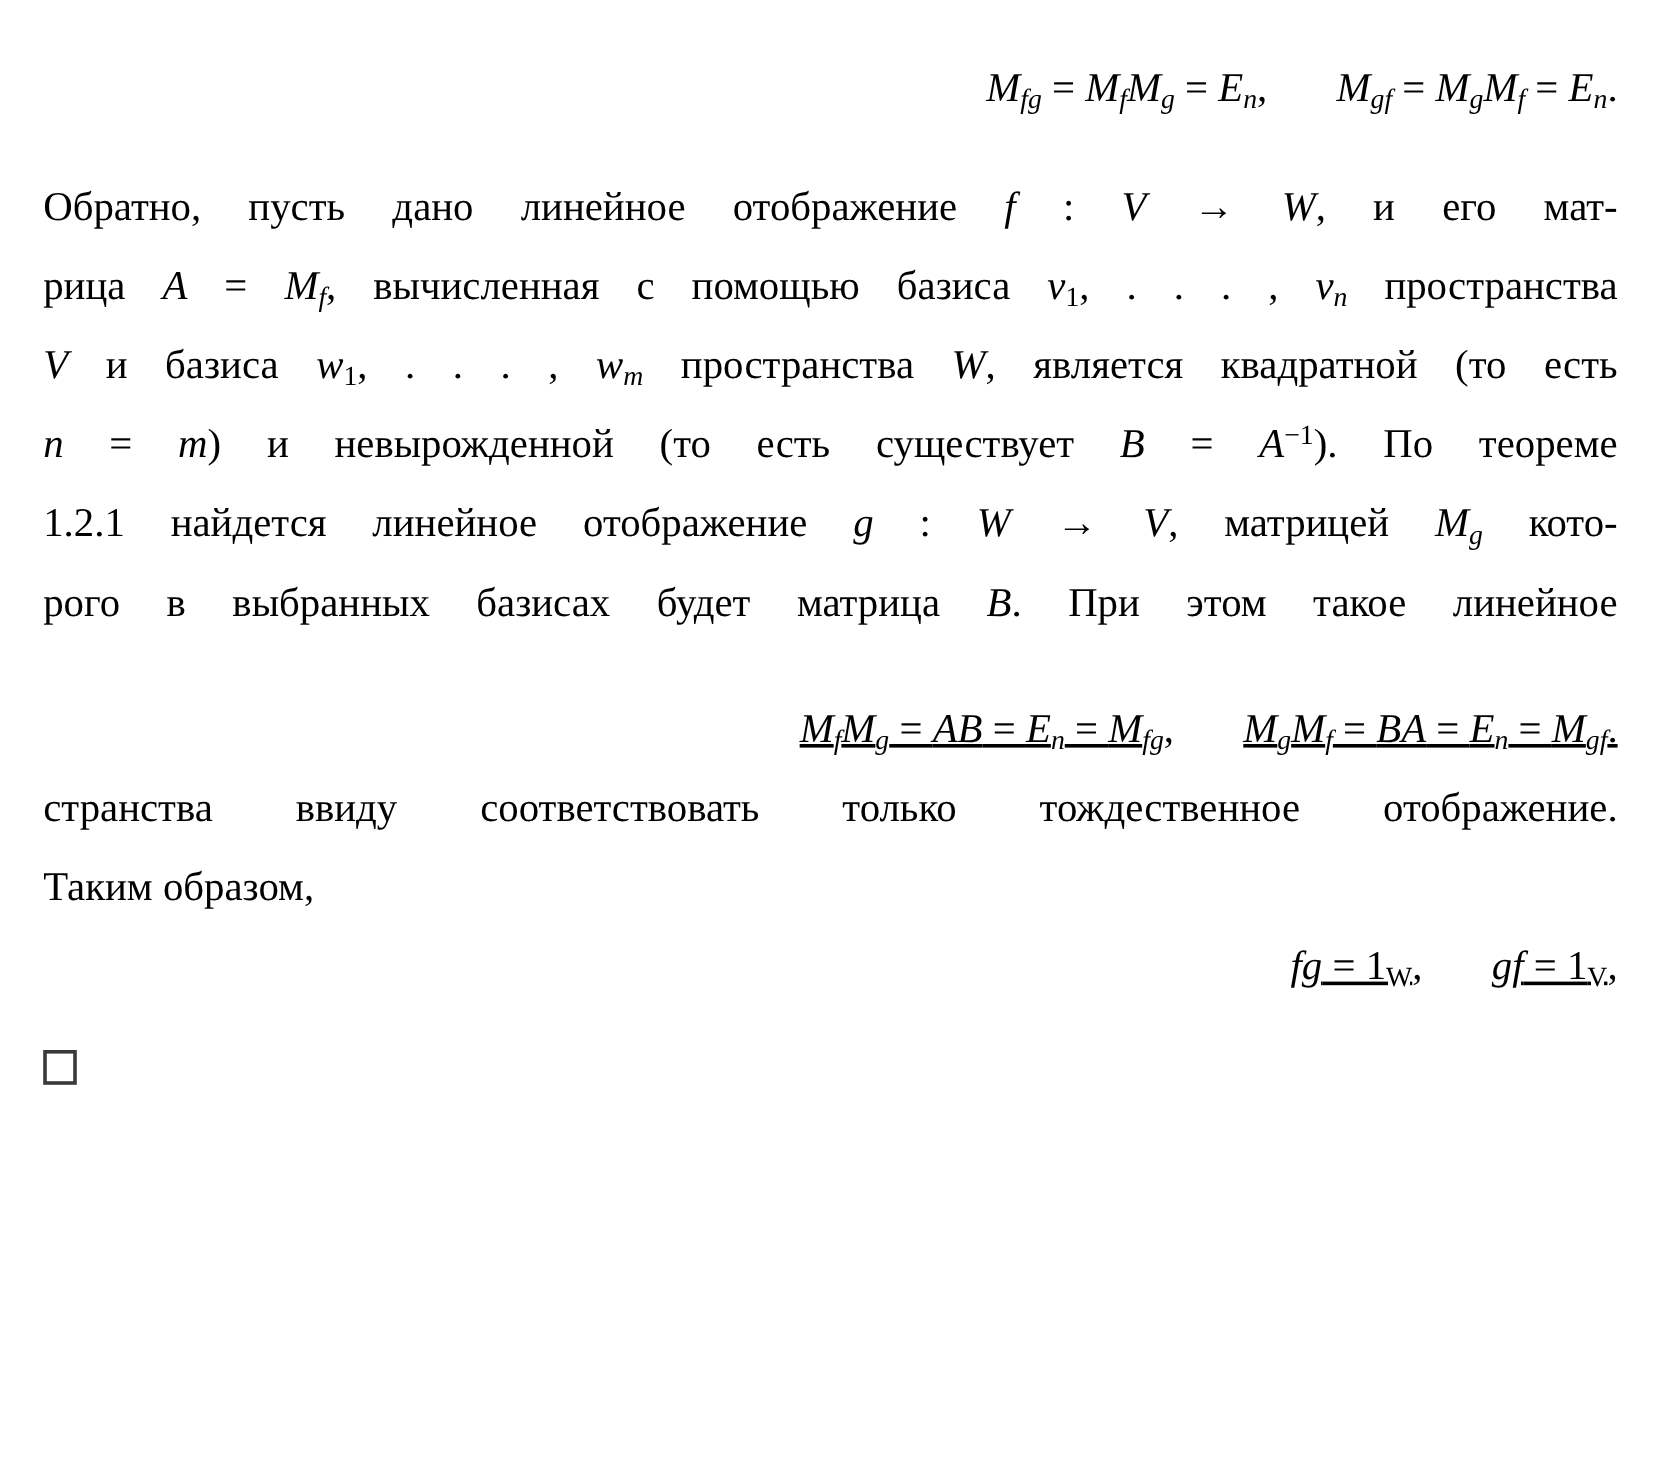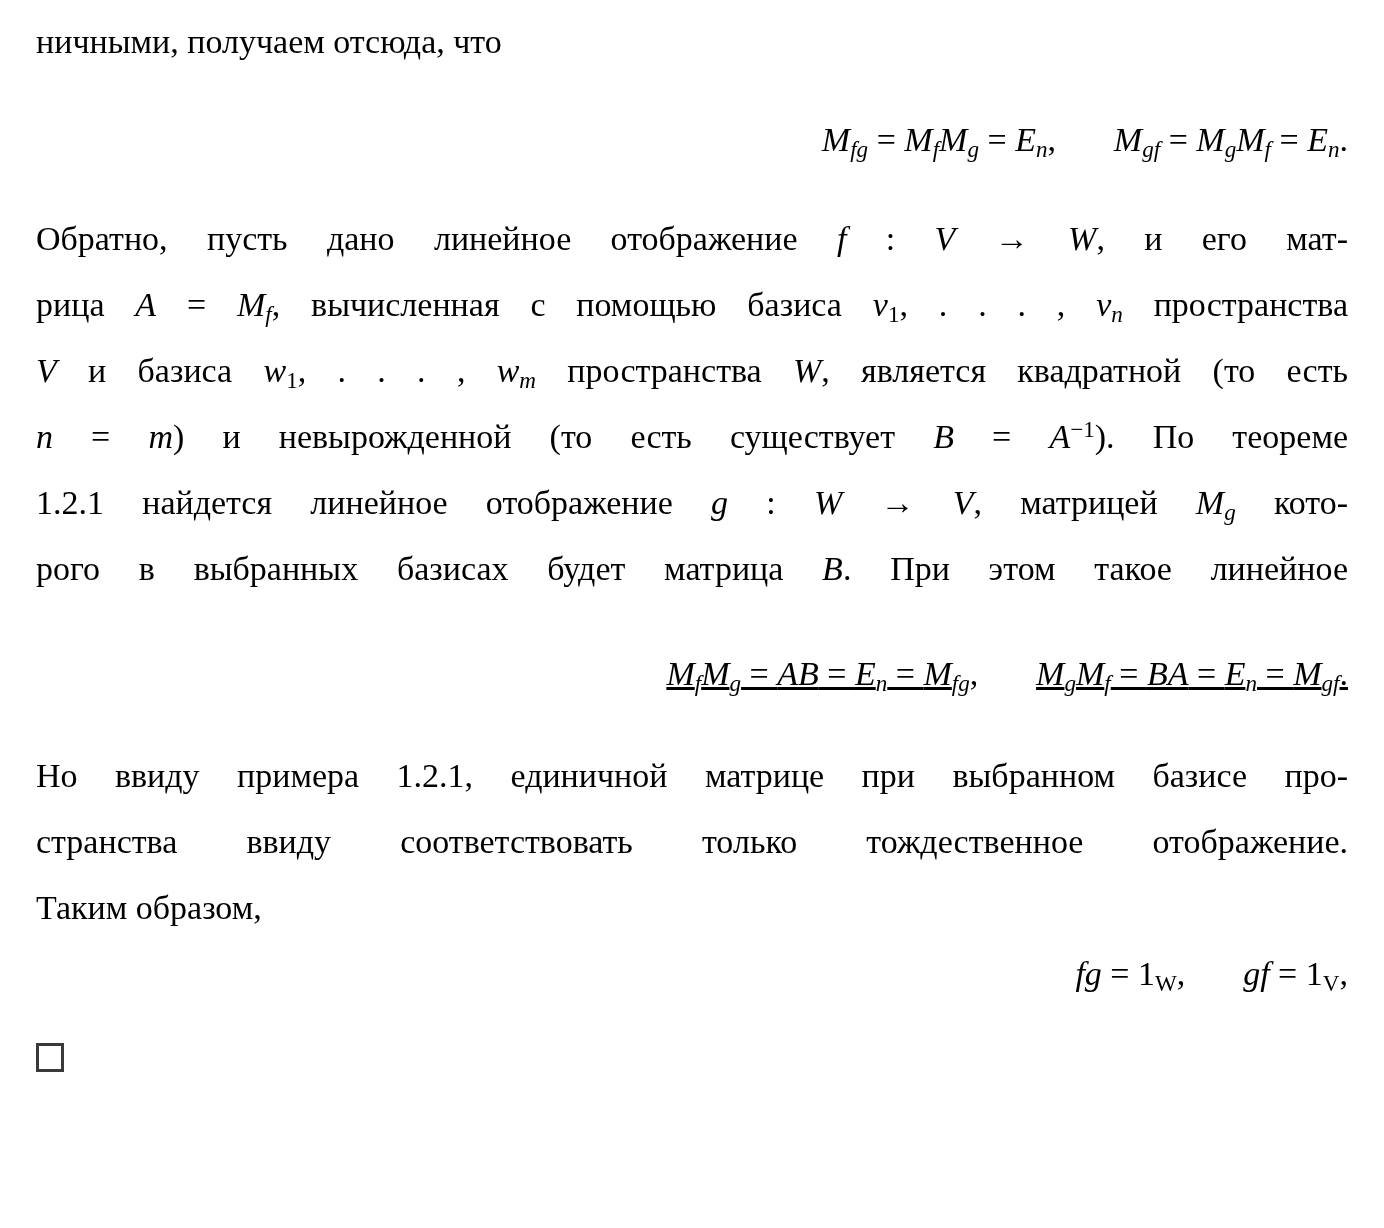--- a/index.html
+++ b/index.html
@@ -48,21 +48,21 @@
   }
   .gap {
     display: inline-block;
     width: 1.7em;
   }
   
   [data-name="display-formula-1"] { margin-top: 32px; }
   [data-name="p1-line-1"]         { margin-top: 33px; }
   [data-name="display-formula-2"] { margin-top: 39px; text-decoration: underline; }
   [data-name="p2-line-1"]         { margin-top: 36px; }
-  [data-name="display-formula-3"] { margin-top: 0px; }
+  [data-name="display-formula-3"] { margin-top: 0px; text-decoration: underline; }
   [data-name="closing-line"]      { margin-top: 16px; }
 
   .qed-line {
     display: flex;
     justify-content: space-between;
     align-items: center;
   }
   .qed-box {
     box-sizing: border-box;
     width: 28px;
@@ -70,29 +70,27 @@
     border: 3px solid #3a3a3a;
     background: #ffffff;
     flex: 0 0 auto;
     margin-top: 2px;
   }
 </style>
 </head>
 <body>
 
 <main class="page" data-name="document-page">
-    <div class="block align-left" data-name="intro-line"><span class="run" data-name="text-run">ничными, получаем отсюда, что</span></div>
     <div class="block align-center" data-name="display-formula-1"><span class="run it" data-name="math-run">M</span><span class="run sub it" data-name="math-run">fg</span><span class="run" data-name="text-run"> = </span><span class="run it" data-name="math-run">M</span><span class="run sub it" data-name="math-run">f</span><span class="run it" data-name="math-run">M</span><span class="run sub it" data-name="math-run">g</span><span class="run" data-name="text-run"> = </span><span class="run it" data-name="math-run">E</span><span class="run sub it" data-name="math-run">n</span><span class="run" data-name="text-run">,</span><span class="run gap" data-name="formula-gap-spacer"></span><span class="run it" data-name="math-run">M</span><span class="run sub it" data-name="math-run">gf</span><span class="run" data-name="text-run"> = </span><span class="run it" data-name="math-run">M</span><span class="run sub it" data-name="math-run">g</span><span class="run it" data-name="math-run">M</span><span class="run sub it" data-name="math-run">f</span><span class="run" data-name="text-run"> = </span><span class="run it" data-name="math-run">E</span><span class="run sub it" data-name="math-run">n</span><span class="run" data-name="text-run">.</span></div>
     <div class="block align-justify" data-name="p1-line-1"><span class="run" data-name="text-run">Обратно, пусть дано линейное отображение </span><span class="run it" data-name="math-run">f</span><span class="run" data-name="text-run"> : </span><span class="run it" data-name="math-run">V</span><span class="run" data-name="text-run"> → </span><span class="run it" data-name="math-run">W</span><span class="run" data-name="text-run">, и его мат-</span></div>
     <div class="block align-justify" data-name="p1-line-2"><span class="run" data-name="text-run">рица </span><span class="run it" data-name="math-run">A</span><span class="run" data-name="text-run"> = </span><span class="run it" data-name="math-run">M</span><span class="run sub it" data-name="math-run">f</span><span class="run" data-name="text-run">, вычисленная с помощью базиса </span><span class="run it" data-name="math-run">v</span><span class="run sub" data-name="math-run">1</span><span class="run" data-name="text-run">, . . . , </span><span class="run it" data-name="math-run">v</span><span class="run sub it" data-name="math-run">n</span><span class="run" data-name="text-run"> пространства</span></div>
     <div class="block align-justify" data-name="p1-line-3"><span class="run it" data-name="math-run">V</span><span class="run" data-name="text-run"> и базиса </span><span class="run it" data-name="math-run">w</span><span class="run sub" data-name="math-run">1</span><span class="run" data-name="text-run">, . . . , </span><span class="run it" data-name="math-run">w</span><span class="run sub it" data-name="math-run">m</span><span class="run" data-name="text-run"> пространства </span><span class="run it" data-name="math-run">W</span><span class="run" data-name="text-run">, является квадратной (то есть</span></div>
     <div class="block align-justify" data-name="p1-line-4"><span class="run it" data-name="math-run">n</span><span class="run" data-name="text-run"> = </span><span class="run it" data-name="math-run">m</span><span class="run" data-name="text-run">) и невырожденной (то есть существует </span><span class="run it" data-name="math-run">B</span><span class="run" data-name="text-run"> = </span><span class="run it" data-name="math-run">A</span><span class="run sup" data-name="math-run">−1</span><span class="run" data-name="text-run">). По теореме</span></div>
     <div class="block align-justify" data-name="p1-line-5"><span class="run" data-name="text-run">1.2.1 найдется линейное отображение </span><span class="run it" data-name="math-run">g</span><span class="run" data-name="text-run"> : </span><span class="run it" data-name="math-run">W</span><span class="run" data-name="text-run"> → </span><span class="run it" data-name="math-run">V</span><span class="run" data-name="text-run">, матрицей </span><span class="run it" data-name="math-run">M</span><span class="run sub it" data-name="math-run">g</span><span class="run" data-name="text-run"> кото-</span></div>
     <div class="block align-justify" data-name="p1-line-6"><span class="run" data-name="text-run">рого в выбранных базисах будет матрица </span><span class="run it" data-name="math-run">B</span><span class="run" data-name="text-run">. При этом такое линейное</span></div>
     <div class="block align-center" data-name="display-formula-2"><span class="run it" data-name="math-run">M</span><span class="run sub it" data-name="math-run">f</span><span class="run it" data-name="math-run">M</span><span class="run sub it" data-name="math-run">g</span><span class="run" data-name="text-run"> = </span><span class="run it" data-name="math-run">AB</span><span class="run" data-name="text-run"> = </span><span class="run it" data-name="math-run">E</span><span class="run sub it" data-name="math-run">n</span><span class="run" data-name="text-run"> = </span><span class="run it" data-name="math-run">M</span><span class="run sub it" data-name="math-run">fg</span><span class="run" data-name="text-run">,</span><span class="run gap" data-name="formula-gap-spacer"></span><span class="run it" data-name="math-run">M</span><span class="run sub it" data-name="math-run">g</span><span class="run it" data-name="math-run">M</span><span class="run sub it" data-name="math-run">f</span><span class="run" data-name="text-run"> = </span><span class="run it" data-name="math-run">BA</span><span class="run" data-name="text-run"> = </span><span class="run it" data-name="math-run">E</span><span class="run sub it" data-name="math-run">n</span><span class="run" data-name="text-run"> = </span><span class="run it" data-name="math-run">M</span><span class="run sub it" data-name="math-run">gf</span><span class="run" data-name="text-run">.</span></div>
-    <div class="block align-justify" data-name="p2-line-1"><span class="run" data-name="text-run">Но ввиду примера 1.2.1, единичной матрице при выбранном базисе про-</span></div>
     <div class="block align-justify" data-name="p2-line-2"><span class="run" data-name="text-run">странства ввиду соответствовать только тождественное отображение.</span></div>
     <div class="block align-left" data-name="p2-line-3"><span class="run" data-name="text-run">Таким образом,</span></div>
     <div class="block align-center" data-name="display-formula-3"><span class="run it" data-name="math-run">fg</span><span class="run" data-name="text-run"> = 1</span><span class="run sub" data-name="math-run">W</span><span class="run" data-name="text-run">,</span><span class="run gap" data-name="formula-gap-spacer"></span><span class="run it" data-name="math-run">gf</span><span class="run" data-name="text-run"> = 1</span><span class="run sub" data-name="math-run">V</span><span class="run" data-name="text-run">,</span></div>
     <div class="block align-left qed-line" data-name="closing-line">
       <span class="qed-box" data-name="qed-box"></span>
     </div>
   </main>
 
 </body></html>

